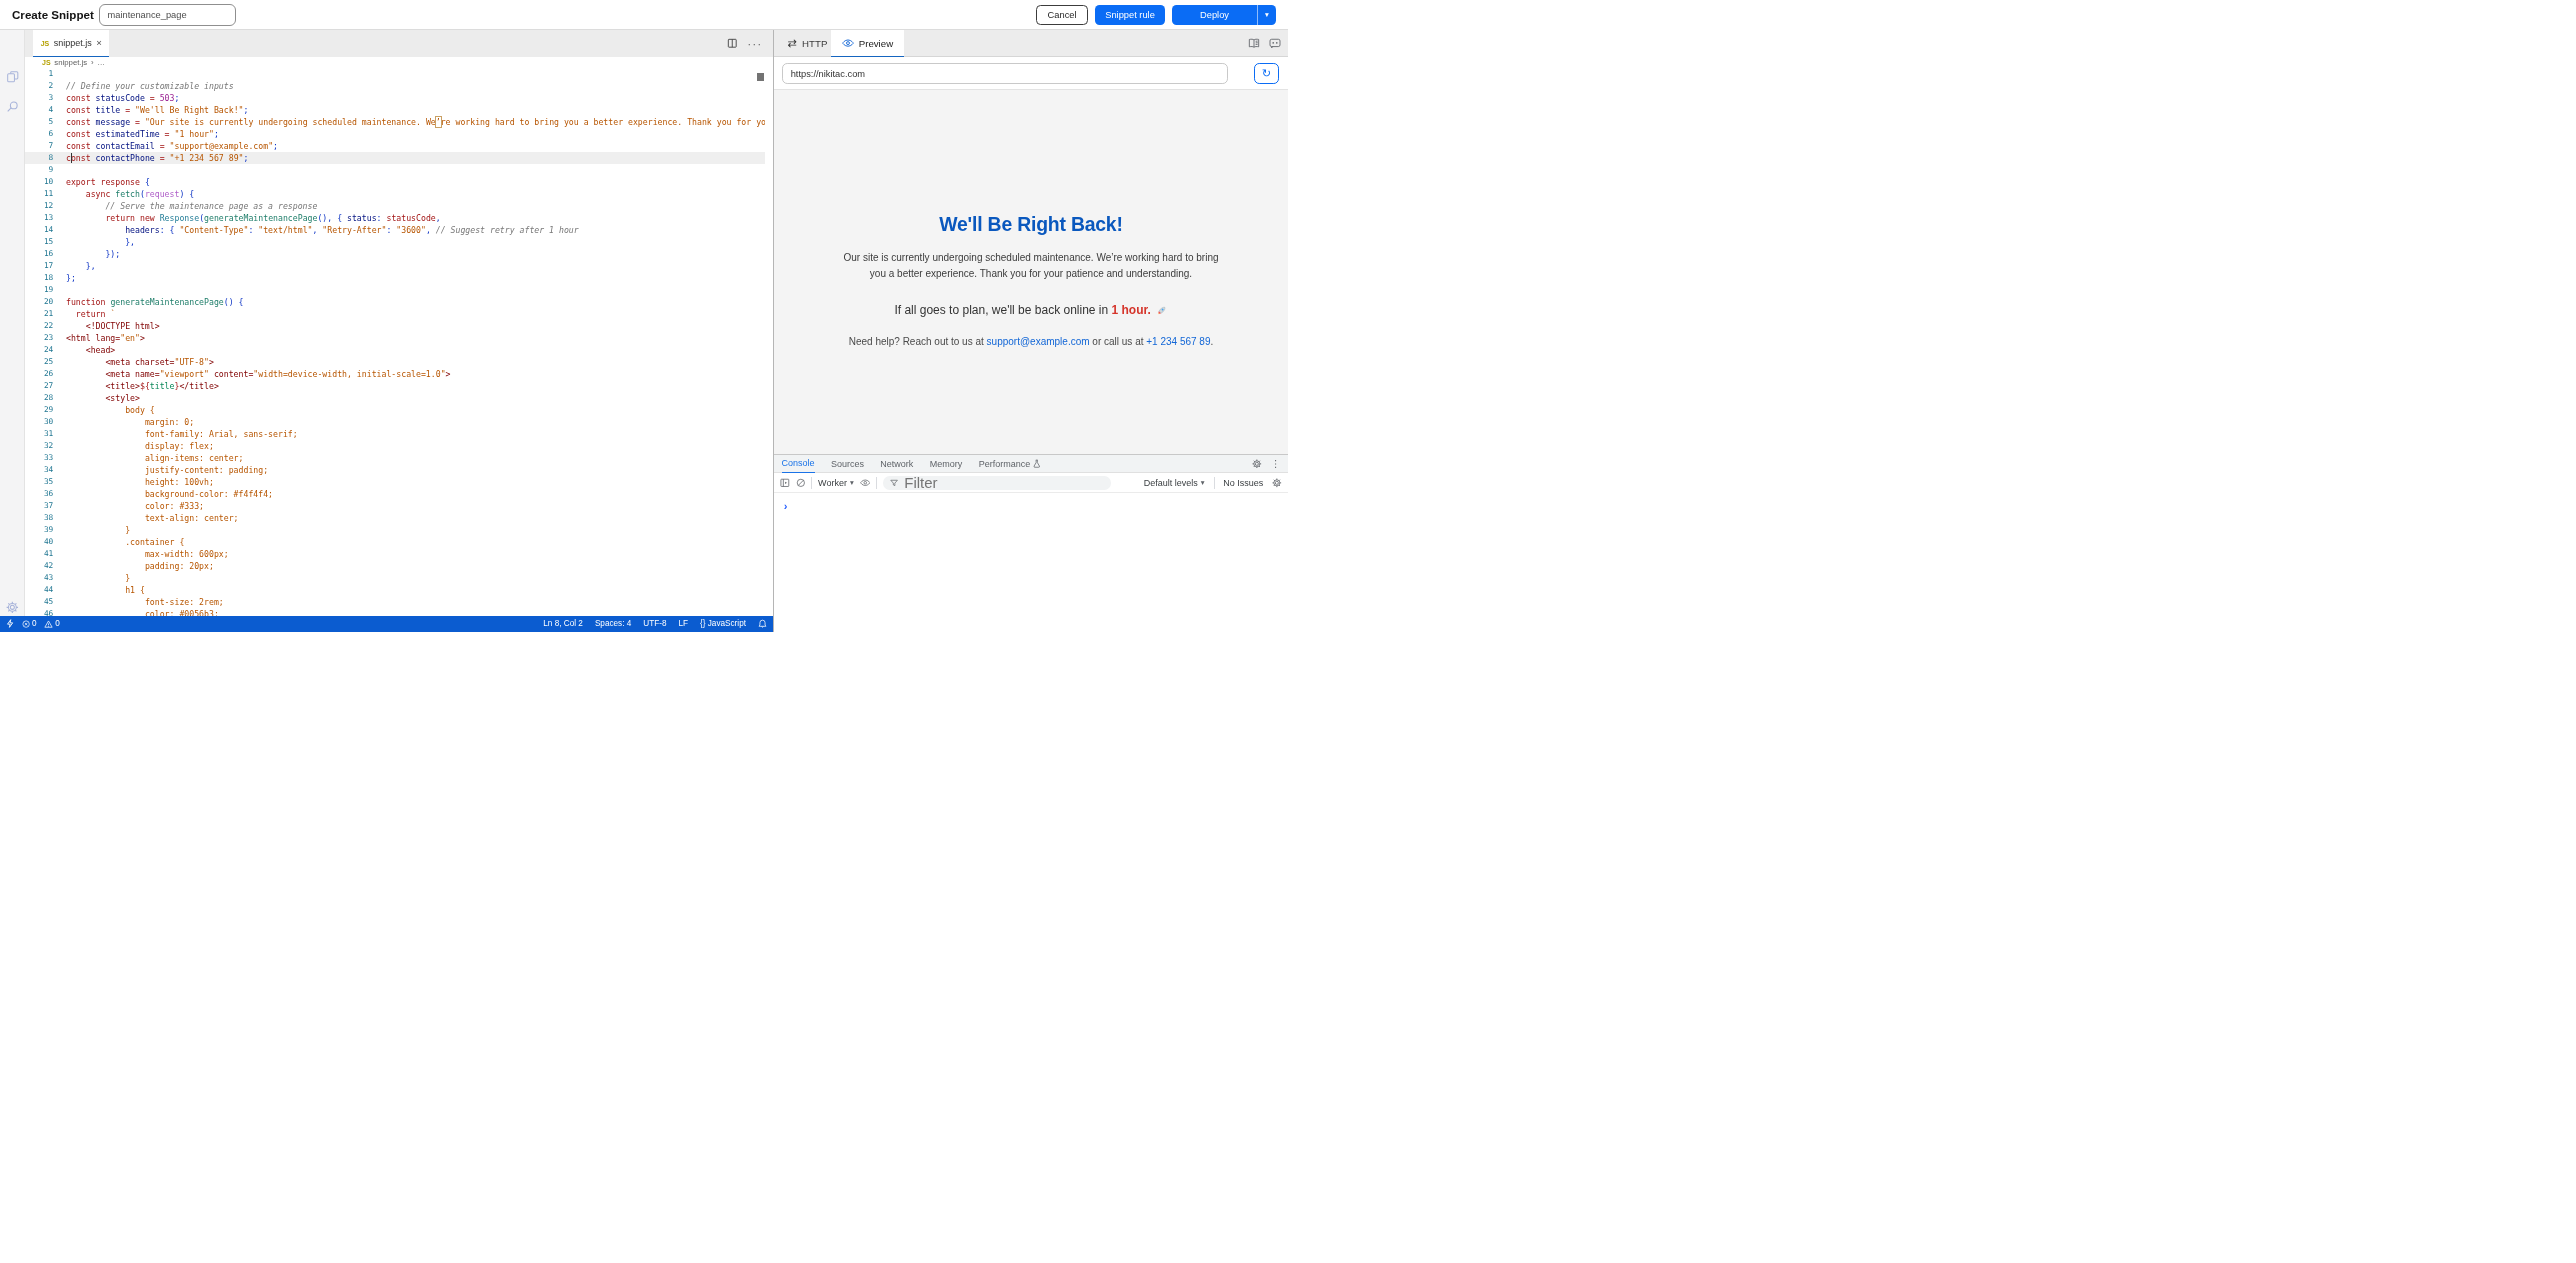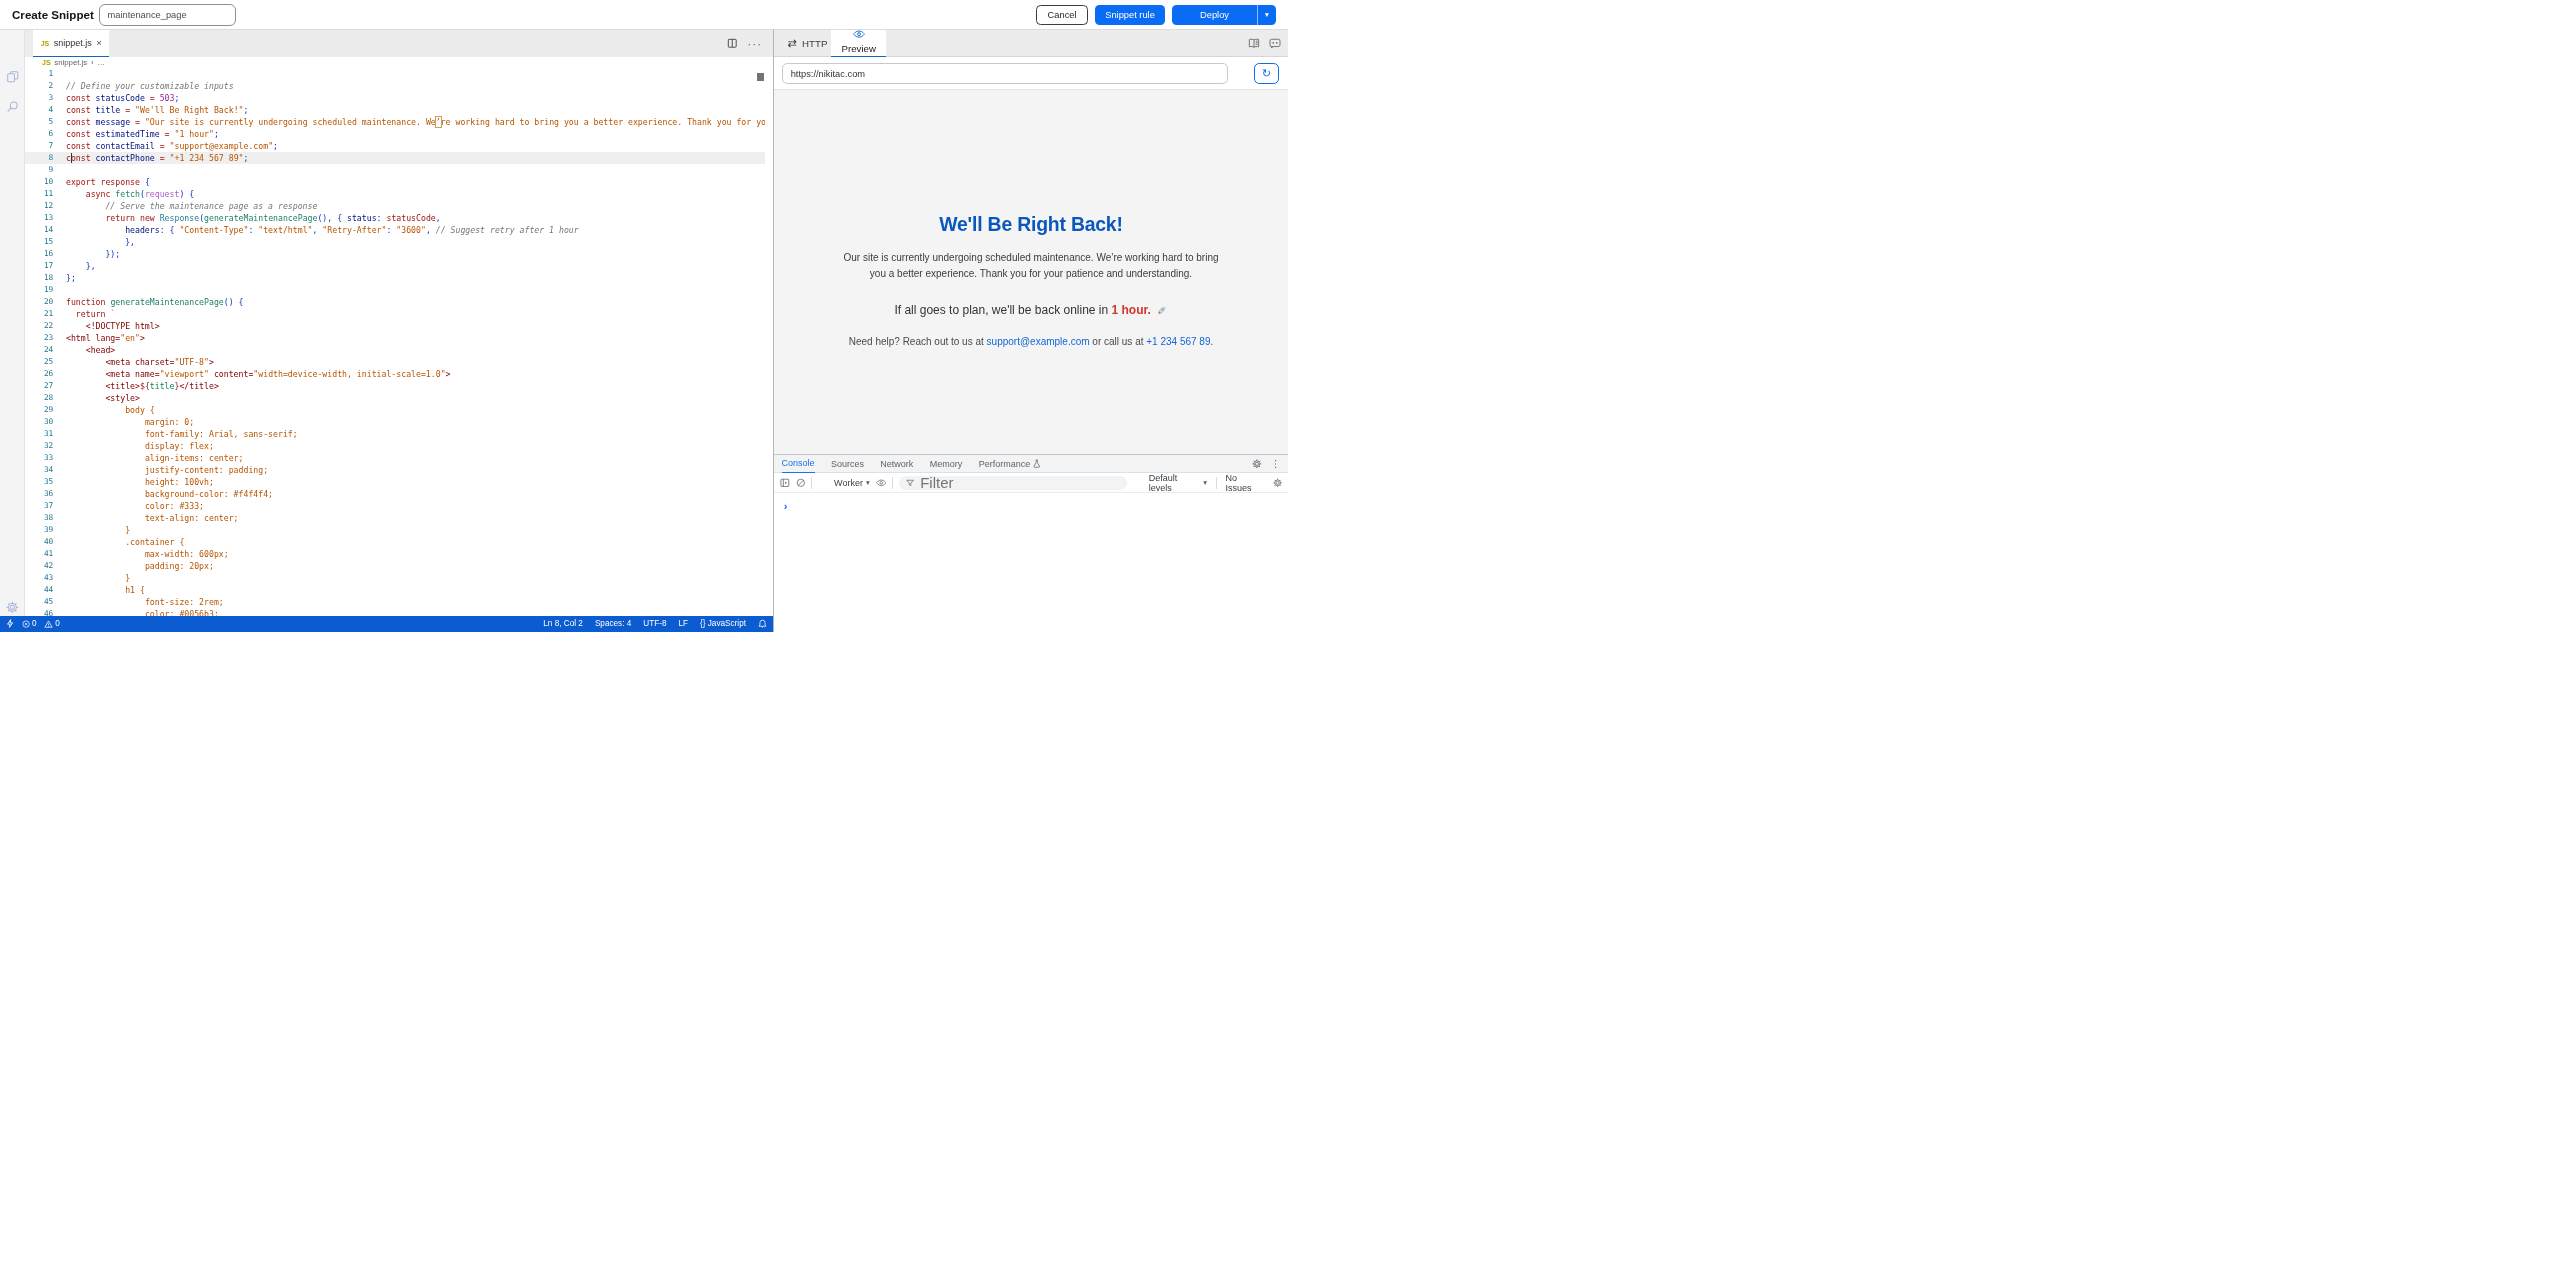--- a/index.html
+++ b/index.html
@@ -62,21 +62,21 @@
   .sb-item{display:flex;align-items:center;gap:2.2px;cursor:pointer;}
   .sb-right{margin-left:auto;display:flex;align-items:center;gap:12px;}
   
   .v-divider{position:absolute;left:773px;top:30px;width:0.7px;height:602px;background:#b5b5b5;}
   .right-panel{position:absolute;left:774px;top:30px;width:514px;height:602px;background:#fff;}
   .rp-tabbar{position:absolute;left:0;top:0;width:514px;height:27px;background:#ececec;
              border-bottom:0.7px solid #d6d6d6;box-sizing:border-box;}
   .rp-tab{position:absolute;top:0;height:27px;display:flex;align-items:center;gap:5.2px;font-size:9.7px;
           color:#3a3a3a;cursor:pointer;padding:0 10.5px;box-sizing:border-box;}
   .rp-tab.http{left:3px;}
-  .rp-tab.preview{left:57px;background:#fff;border-bottom:1.5px solid #1565c0;color:#222;flex-direction:column;}
+  .rp-tab.preview{left:57px;background:#fff;border-bottom:1.5px solid #1565c0;color:#222;}
   .swap-glyph{font-size:11.2px;color:#333;}
   .rp-topicons{position:absolute;right:7.5px;top:0;height:27px;display:flex;align-items:center;gap:9px;color:#5f6368;}
   .url-row{position:absolute;left:0;top:27px;width:514px;height:33px;background:#fff;
            border-bottom:0.7px solid #e3e3e3;box-sizing:border-box;}
   .url-input{position:absolute;left:7.5px;top:6px;width:446px;height:21px;box-sizing:border-box;
              border:0.7px solid #c9c9c9;border-radius:5.2px;padding:0 8.2px;font-size:9.3px;color:#333;outline:none;
              font-family:"Liberation Sans",sans-serif;}
   .refresh-btn{position:absolute;right:9px;top:6px;width:25px;height:21px;border:1.1px solid #0a6cf5;
                border-radius:5.2px;background:#fff;color:#0a6cf5;font-size:11.2px;display:flex;align-items:center;
                justify-content:center;cursor:pointer;box-sizing:border-box;}
@@ -97,21 +97,21 @@
          border-bottom:0.7px solid #e0e0e0;display:flex;align-items:center;padding-left:7.5px;gap:16.4px;
          font-size:9px;color:#5f6368;box-sizing:border-box;}
   .ctab{cursor:pointer;height:18px;display:flex;align-items:center;gap:3px;box-sizing:border-box;}
   .ctab.active{color:#1a73e8;border-bottom:1.5px solid #1a73e8;}
   .ctab-right{margin-left:auto;display:flex;align-items:center;gap:9px;padding-right:7.5px;color:#5f6368;}
   .ctoolbar{position:absolute;left:0;top:18.7px;width:514px;height:19.4px;background:#fff;
             border-bottom:0.7px solid #ebebeb;display:flex;align-items:center;padding:0 6px;gap:6px;
             font-size:9px;color:#3c4043;box-sizing:border-box;}
   .tb-sep{width:0.7px;height:12px;background:#dadce0;}
   .tb-icon{display:flex;align-items:center;justify-content:center;cursor:pointer;color:#5f6368;}
-  .worker-dd{display:flex;align-items:center;gap:3px;cursor:pointer;margin-left:16px;}
+  .worker-dd{display:flex;align-items:center;gap:3px;cursor:pointer;}
   .filter-pill{flex:0 0 228px;height:13.5px;background:#f1f3f4;border-radius:6.7px;display:flex;align-items:center;
                gap:4.5px;padding:0 6.7px;color:#5f6368;box-sizing:border-box;cursor:text;}
   .filter-pill input{border:none;background:transparent;outline:none;font-size:15px;color:#5f6368;width:164px;
                      font-family:"Liberation Sans",sans-serif;}
   .tb-right{margin-left:auto;display:flex;align-items:center;gap:9px;}
   .cbody{position:absolute;left:0;top:38px;width:514px;height:140px;background:#fff;}
   .prompt{position:absolute;left:9.7px;top:7.5px;color:#2962ff;font-size:11.2px;font-weight:bold;line-height:1;}
   .caret-chevron{font-size:7.5px;color:#5f6368;}
   svg{display:block;}
 </style>

